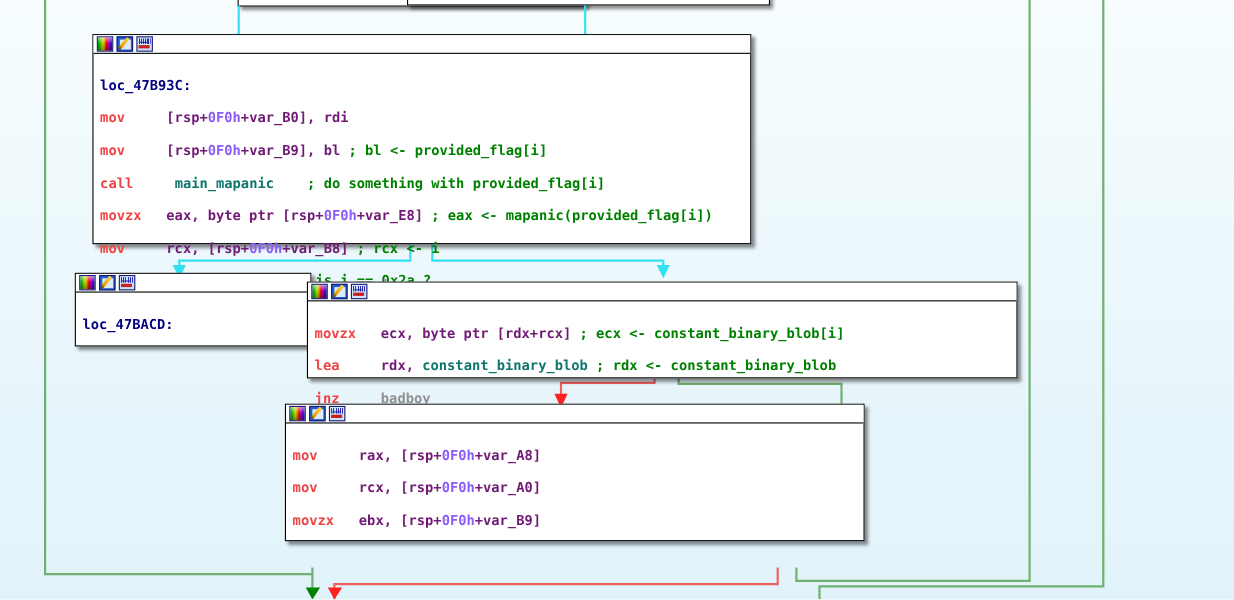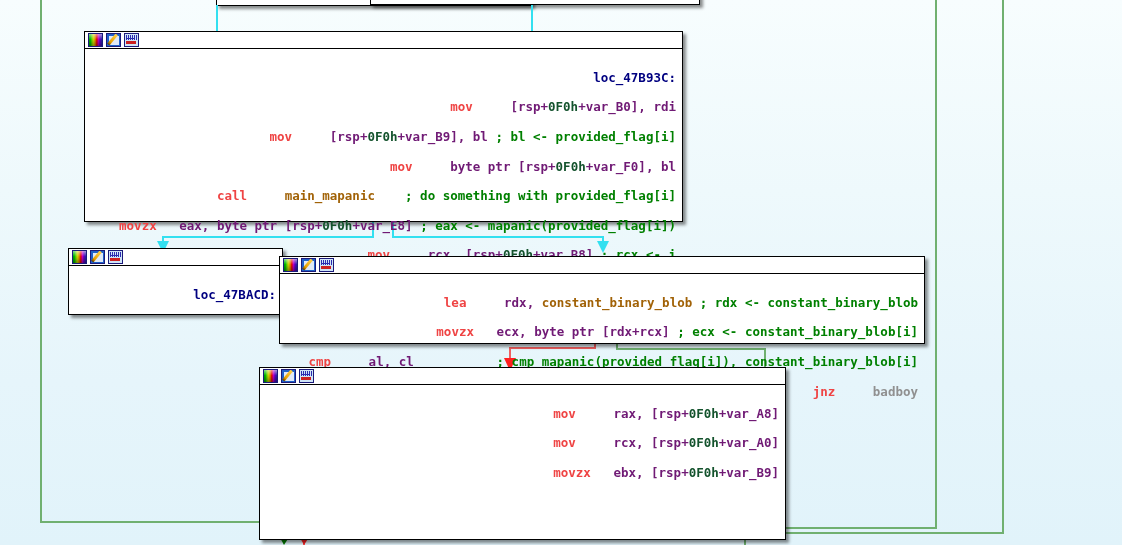--- a/index.html
+++ b/index.html
@@ -1,21 +1,21 @@
 <!DOCTYPE html>
 <html><head>
 <meta charset="utf-8">
 <style>
   html,body{margin:0;padding:0;}
   body{
     width:1122px;height:545px;overflow:hidden;position:relative;
     background:linear-gradient(180deg,#f7fdfe 0%,#eef9fc 35%,#e6f5fb 70%,#e1f3fa 100%);
     font-family:"DejaVu Sans Mono","Liberation Mono",monospace;
   }
-  #canvas{position:absolute;inset:0;text-align:right;}
+  #canvas{position:absolute;inset:0;}
   svg.edges{position:absolute;left:0;top:0;width:1122px;height:545px;pointer-events:none;}
 
   .node{
     position:absolute;background:#ffffff;border:1px solid #000000;
     box-shadow:3px 3px 3px rgba(0,0,0,0.45);
     box-sizing:border-box;
   }
   .node .titlebar{
     height:17px;border-bottom:1px solid #000;background:#ffffff;
     display:flex;align-items:center;padding-left:3px;gap:3px;box-sizing:border-box;
@@ -49,22 +49,22 @@
   }
 
   .code{
     padding:7px 6px 6px 6px;
     font-family:"DejaVu Sans Mono","Liberation Mono",monospace;
     font-size:12.5px;line-height:14.8px;white-space:pre;color:#000080;
     font-weight:bold;letter-spacing:0px;
   }
   .code .ln{display:block;height:14.8px;}
   .mn{color:#ef4444;}
-  .sym{color:#a16207;}
-  .num{color:#14532d;}
+  .sym{color:#0f766e;}
+  .num{color:#8b5cf6;}
   .cmt{color:#008000;}
   .grey{color:#909090;}
   .lbl{color:#000080;}
   .reg{color:#701a75;}
   .pad{color:transparent;}
 </style>
 </head>
 <body>
 
 <div id="canvas">
@@ -101,21 +101,20 @@
   <div class="node" style="left:84px;top:31px;width:599px;height:191px;">
     <div class="titlebar">
       <span class="ico palette"></span>
       <span class="ico pencil"></span>
       <span class="ico chart"></span>
     </div>
     <div class="code">
 <span class="ln"><span class="lbl">loc_47B93C:</span></span>
 <span class="ln"><span class="mn">mov</span><span class="pad">     </span><span class="reg">[rsp+</span><span class="num">0F0h</span><span class="reg">+var_B0], rdi</span></span>
 <span class="ln"><span class="mn">mov</span><span class="pad">     </span><span class="reg">[rsp+</span><span class="num">0F0h</span><span class="reg">+var_B9], bl </span><span class="cmt">; bl &lt;- provided_flag[i]</span></span>
-<span class="ln"><span class="mn">mov</span><span class="pad">     </span><span class="reg">byte ptr [rsp+</span><span class="num">0F0h</span><span class="reg">+var_F0], bl</span></span>
 <span class="ln"><span class="mn">call</span><span class="pad">     </span><span class="sym">main_mapanic</span><span class="pad">    </span><span class="cmt">; do something with provided_flag[i]</span></span>
 <span class="ln"><span class="mn">movzx</span><span class="pad">   </span><span class="reg">eax, byte ptr [rsp+</span><span class="num">0F0h</span><span class="reg">+var_E8] </span><span class="cmt">; eax &lt;- mapanic(provided_flag[i])</span></span>
 <span class="ln"><span class="mn">mov</span><span class="pad">     </span><span class="reg">rcx, [rsp+</span><span class="num">0F0h</span><span class="reg">+var_B8] </span><span class="cmt">; rcx &lt;- i</span></span>
 <span class="ln"><span class="mn">cmp</span><span class="pad">     </span><span class="reg">rcx, </span><span class="num">2Ah</span><span class="pad">        </span><span class="cmt">; is i == 0x2a ?</span></span>
 <span class="ln"><span class="mn">jnb</span><span class="pad">      </span><span class="sym">loc_47BACD</span></span>
     </div>
   </div>
 
   <div class="node" style="left:56px;top:248px;width:215px;height:67px;margin-left:12px;">
     <div class="titlebar">
@@ -128,28 +127,27 @@
     </div>
   </div>
 
   <div class="node" style="left:279px;top:256px;width:646px;height:88px;">
     <div class="titlebar">
       <span class="ico palette"></span>
       <span class="ico pencil"></span>
       <span class="ico chart"></span>
     </div>
     <div class="code">
+<span class="ln"><span class="mn">movzx</span><span class="pad">   </span><span class="reg">ecx, byte ptr [rdx+rcx] </span><span class="cmt">; ecx &lt;- constant_binary_blob[i]</span></span>
 <span class="ln"><span class="mn">lea</span><span class="pad">     </span><span class="reg">rdx, </span><span class="sym">constant_binary_blob</span><span class="pad"> </span><span class="cmt">; rdx &lt;- constant_binary_blob</span></span>
-<span class="ln"><span class="mn">movzx</span><span class="pad">   </span><span class="reg">ecx, byte ptr [rdx+rcx] </span><span class="cmt">; ecx &lt;- constant_binary_blob[i]</span></span>
-<span class="ln"><span class="mn">cmp</span><span class="pad">     </span><span class="reg">al, cl</span><span class="pad">           </span><span class="cmt">; cmp mapanic(provided_flag[i]), constant_binary_blob[i]</span></span>
 <span class="ln"><span class="mn">jnz</span><span class="pad">     </span><span class="grey">badboy</span></span>
     </div>
   </div>
 
-  <div class="node" style="left:259px;top:367px;width:527px;height:173px;">
+  <div class="node" style="left:259px;top:367px;width:527px;height:125px;">
     <div class="titlebar">
       <span class="ico palette"></span>
       <span class="ico pencil"></span>
       <span class="ico chart"></span>
     </div>
     <div class="code">
 <span class="ln"><span class="mn">mov</span><span class="pad">     </span><span class="reg">rax, [rsp+</span><span class="num">0F0h</span><span class="reg">+var_A8]</span></span>
 <span class="ln"><span class="mn">mov</span><span class="pad">     </span><span class="reg">rcx, [rsp+</span><span class="num">0F0h</span><span class="reg">+var_A0]</span></span>
 <span class="ln"><span class="mn">movzx</span><span class="pad">   </span><span class="reg">ebx, [rsp+</span><span class="num">0F0h</span><span class="reg">+var_B9]</span></span>
 

